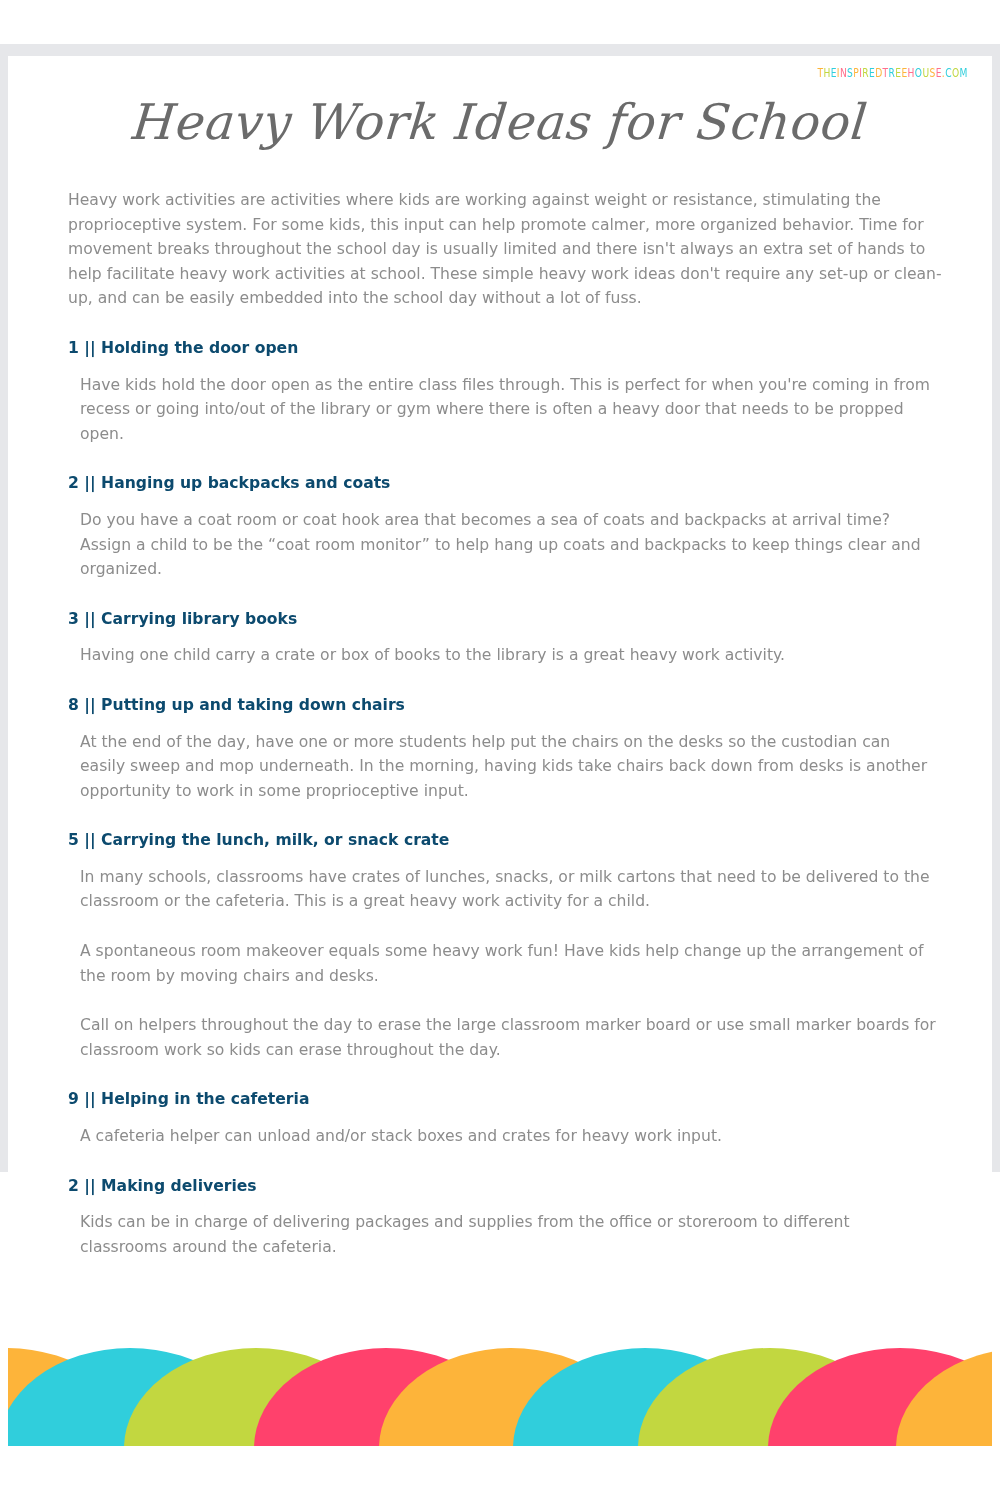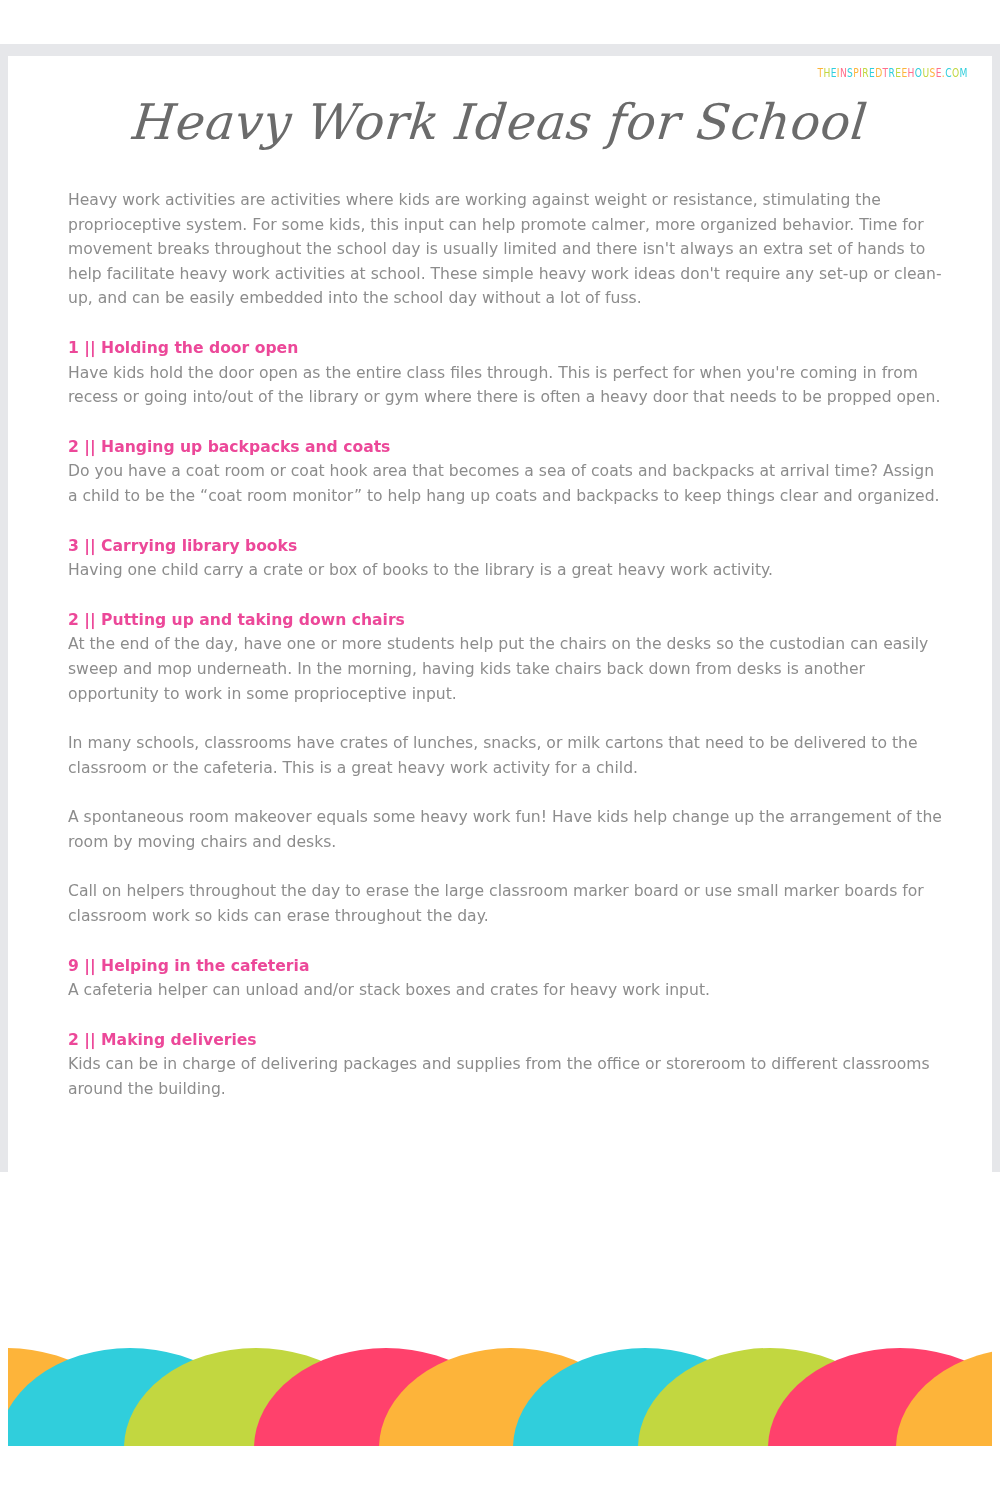--- a/index.html
+++ b/index.html
@@ -5,22 +5,22 @@
   html, body { margin: 0; padding: 0; background: #ffffff; }
   body { width: 1000px; height: 1500px; position: relative; overflow: hidden; font-family: "DejaVu Sans", sans-serif; }
   .frame { position: absolute; left: 0; top: 44px; width: 1000px; height: 1128px; background: #e6e7ea; }
   .page { position: absolute; left: 8px; top: 12px; width: 984px; height: 1390px; background: #ffffff; overflow: hidden; }
   .logo { position: absolute; right: 24px; top: 9px; font-family: "DejaVu Sans Condensed", "DejaVu Sans", sans-serif; font-size: 13px; letter-spacing: 0.5px; transform: scaleX(0.78); transform-origin: right center; white-space: nowrap; }
   .logo span { display: inline-block; }
   .title { position: absolute; left: 0; width: 984px; top: 38px; text-align: center; font-family: "DejaVu Serif", serif; font-style: italic; font-size: 49px; color: #6b6b6b; letter-spacing: 0.5px; transform: skewX(-6deg); }
   .content { position: absolute; left: 60px; top: 124px; width: 880px; color: #8c8c8c; font-size: 15.6px; line-height: 24.6px; }
   .intro { margin: 8px 0 25px 0; }
   .item { margin: 0 0 25px 0; }
-  .item-title { color: #ec4899; font-weight: bold; font-size: 15.6px; line-height: 24.6px; }
-  .item-body { margin: 0; }
+  .item-title { color: #0c4a6e; font-weight: bold; font-size: 15.6px; line-height: 24.6px; }
+  .item-body { margin: 12px; }
   .waves { position: absolute; left: 0; bottom: 0; width: 984px; height: 100px; }
 </style>
 </head>
 <body>
 
 <div class="frame">
   <div class="page">
 
     <div class="logo" id="logo"><span style="color: rgb(253, 180, 58);">T</span><span style="color: rgb(194, 215, 64);">H</span><span style="color: rgb(48, 206, 220);">E</span><span style="color: rgb(253, 180, 58);">I</span><span style="color: rgb(255, 111, 140);">N</span><span style="color: rgb(48, 206, 220);">S</span><span style="color: rgb(253, 180, 58);">P</span><span style="color: rgb(255, 111, 140);">I</span><span style="color: rgb(194, 215, 64);">R</span><span style="color: rgb(48, 206, 220);">E</span><span style="color: rgb(253, 180, 58);">D</span><span style="color: rgb(255, 111, 140);">T</span><span style="color: rgb(48, 206, 220);">R</span><span style="color: rgb(194, 215, 64);">E</span><span style="color: rgb(253, 180, 58);">E</span><span style="color: rgb(255, 111, 140);">H</span><span style="color: rgb(48, 206, 220);">O</span><span style="color: rgb(194, 215, 64);">U</span><span style="color: rgb(253, 180, 58);">S</span><span style="color: rgb(255, 111, 140);">E</span><span style="color: rgb(253, 180, 58);">.</span><span style="color: rgb(48, 206, 220);">C</span><span style="color: rgb(194, 215, 64);">O</span><span style="color: rgb(48, 206, 220);">M</span></div>
 
@@ -35,39 +35,40 @@
       </div>
       <div class="item">
         <div class="item-title">2 || Hanging up backpacks and coats</div>
         <p class="item-body">Do you have a coat room or coat hook area that becomes a sea of coats and backpacks at arrival time? Assign a child to be the “coat room monitor” to help hang up coats and backpacks to keep things clear and organized.</p>
       </div>
       <div class="item">
         <div class="item-title">3 || Carrying library books</div>
         <p class="item-body">Having one child carry a crate or box of books to the library is a great heavy work activity.</p>
       </div>
       <div class="item">
-        <div class="item-title">2 || Putting up and taking down chairs</div>
+        <div class="item-title">8 || Putting up and taking down chairs</div>
         <p class="item-body">At the end of the day, have one or more students help put the chairs on the desks so the custodian can easily sweep and mop underneath. In the morning, having kids take chairs back down from desks is another opportunity to work in some proprioceptive input.</p>
       </div>
       <div class="item">
+        <div class="item-title">5 || Carrying the lunch, milk, or snack crate</div>
         <p class="item-body">In many schools, classrooms have crates of lunches, snacks, or milk cartons that need to be delivered to the classroom or the cafeteria. This is a great heavy work activity for a child.</p>
       </div>
       <div class="item">
         <p class="item-body">A spontaneous room makeover equals some heavy work fun! Have kids help change up the arrangement of the room by moving chairs and desks.</p>
       </div>
       <div class="item">
         <p class="item-body">Call on helpers throughout the day to erase the large classroom marker board or use small marker boards for classroom work so kids can erase throughout the day.</p>
       </div>
       <div class="item">
         <div class="item-title">9 || Helping in the cafeteria</div>
         <p class="item-body">A cafeteria helper can unload and/or stack boxes and crates for heavy work input.</p>
       </div>
       <div class="item">
         <div class="item-title">2 || Making deliveries</div>
-        <p class="item-body">Kids can be in charge of delivering packages and supplies from the office or storeroom to different classrooms around the building.</p>
+        <p class="item-body">Kids can be in charge of delivering packages and supplies from the office or storeroom to different classrooms around the cafeteria.</p>
       </div>
     </div>
 
     <svg class="waves" viewBox="0 0 984 100" preserveAspectRatio="none" id="waves">
         <ellipse cx="-2" cy="102" rx="132" ry="100" fill="#fdb43a"></ellipse>
         <ellipse cx="122" cy="102" rx="132" ry="100" fill="#30cedc"></ellipse>
         <ellipse cx="248" cy="102" rx="132" ry="100" fill="#c2d740"></ellipse>
         <ellipse cx="378" cy="102" rx="132" ry="100" fill="#ff416c"></ellipse>
         <ellipse cx="503" cy="102" rx="132" ry="100" fill="#fdb43a"></ellipse>
         <ellipse cx="637" cy="102" rx="132" ry="100" fill="#30cedc"></ellipse>

